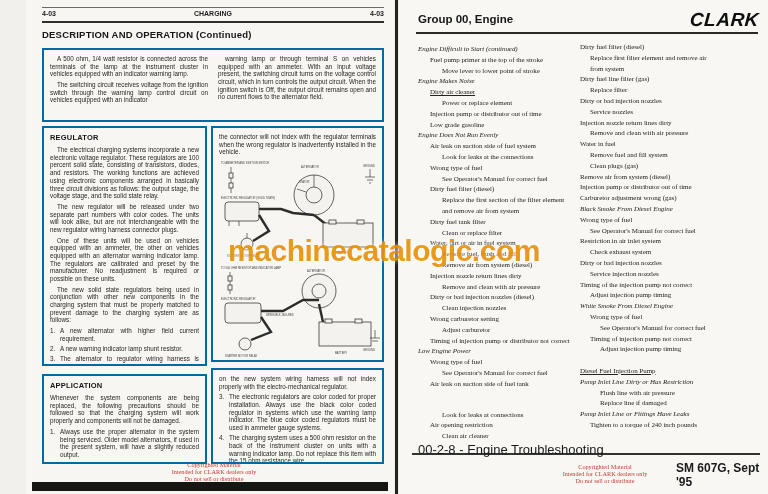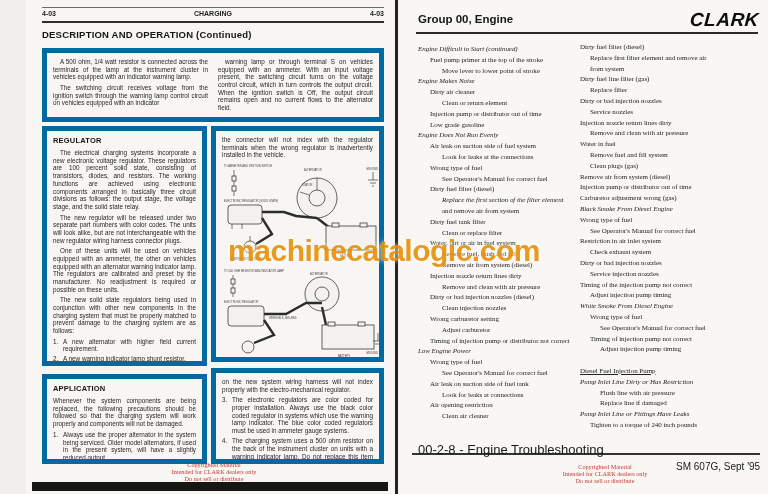--- a/index.html
+++ b/index.html
@@ -10,21 +10,21 @@
   
   .pageL{left:26px;top:0;width:368px;height:494px;background:#f7f6f2;}
   .pageR{left:399px;top:0;width:369px;height:494px;background:#f8f7f3;}
   .divider{left:395px;top:0;width:3px;height:494px;background:#26241f;}
   
   .lp-topline{left:42px;top:7px;width:342px;height:1px;background:#6a6a66;}
   .lp-header{left:42px;top:10px;width:342px;display:flex;justify-content:space-between;
              font-size:7px;font-weight:bold;color:#1d1d1d;}
   .lp-headrule{left:42px;top:21px;width:342px;height:2px;background:#2e2e2c;}
   .lp-title{left:42px;top:29px;width:342px;font-size:9.5px;font-weight:bold;color:#161616;letter-spacing:.2px;}
-  .box{border:5px solid #0369a1;padding:5px 6px;font-size:6.3px;line-height:1.22;color:#262624;}
+  .box{border:2px solid #0369a1;padding:5px 6px;font-size:6.3px;line-height:1.22;color:#262624;}
   .box-intro{left:42px;top:48px;width:342px;height:74px;display:flex;gap:10px;}
   .box-intro .col{flex:1;min-width:0;}
   .box-reg{left:42px;top:126px;width:165px;height:240px;overflow:hidden;}
   .box-diag{left:211px;top:126px;width:173px;height:236px;overflow:hidden;}
   .box-app{left:42px;top:374px;width:165px;height:90px;overflow:hidden;}
   .box-cont{left:211px;top:368px;width:173px;height:96px;overflow:hidden;}
   .box-h{font-size:7.5px;font-weight:bold;margin-bottom:4px;letter-spacing:.2px;color:#151515;}
   .para{text-align:justify;text-indent:7px;margin-bottom:3px;}
   .lead{text-align:justify;margin-bottom:3px;}
   .numbered{display:flex;margin-bottom:2.5px;}
@@ -48,21 +48,21 @@
   .rp-headrule{left:416px;top:32px;width:342px;height:2px;background:#2a2a28;}
   .tcol{font-family:"Liberation Serif",serif;color:#242422;}
   .tcolL{left:418px;top:44px;width:176px;}
   .tcolR{left:580px;top:42px;width:186px;}
   .tline{white-space:nowrap;overflow:hidden;font-size:7px;line-height:10.8px;
          letter-spacing:-.05px;min-height:10.8px;}
   .italic{font-style:italic;}
   .underline{text-decoration:underline;}
   .rp-footrule{left:412px;top:453px;width:348px;height:1.5px;background:#33332f;}
   .rp-footL{left:418px;top:442px;font-size:13px;font-weight:normal;color:#1a1a1a;}
-  .rp-footR{left:676px;top:461px;font-size:10px;font-weight:normal;color:#1a1a1a;}
+  .rp-footR{left:676px;top:461px;font-size:12px;font-weight:bold;color:#1a1a1a;}
   
   .watermark{left:50%;top:234px;transform:translateX(-50%);font-size:30px;font-weight:bold;
              color:#e8930e;opacity:.93;letter-spacing:-.5px;white-space:nowrap;z-index:50;
              text-shadow:0 0 5px rgba(255,255,255,.85);pointer-events:none;}
 </style>
 </head>
 <body>
 
 <div class="canvas">
 
@@ -213,49 +213,49 @@
 
   <div class="abs rp-title">Group 00, Engine</div>
   <div class="abs rp-logo">CLARK</div>
   <div class="abs rp-headrule"></div>
 
   <div class="abs tcol tcolL">
       <div class="tline italic">Engine Difficult to Start (continued)</div>
       <div class="tline" style="padding-left: 12px;">Fuel pump primer at the top of the stroke</div>
       <div class="tline" style="padding-left: 24px;">Move lever to lower point of stroke</div>
       <div class="tline italic">Engine Makes Noise</div>
-      <div class="tline" style="padding-left: 12px;">Dirty air cleaner</div>
-      <div class="tline" style="padding-left: 24px;">Clean or return element</div>
+      <div class="tline" style="padding-left: 12px; text-decoration: underline;">Dirty air cleaner</div>
+      <div class="tline" style="padding-left: 24px;">Power or replace element</div>
       <div class="tline" style="padding-left: 12px;">Injection pump or distributor out of time</div>
       <div class="tline" style="padding-left: 12px;">Low grade gasoline</div>
       <div class="tline italic">Engine Does Not Run Evenly</div>
       <div class="tline" style="padding-left: 12px;">Air leak on suction side of fuel system</div>
       <div class="tline" style="padding-left: 24px;">Look for leaks at the connections</div>
       <div class="tline" style="padding-left: 12px;">Wrong type of fuel</div>
       <div class="tline" style="padding-left: 24px;">See Operator's Manual for correct fuel</div>
       <div class="tline" style="padding-left: 12px;">Dirty fuel filter (diesel)</div>
-      <div class="tline" style="padding-left: 24px; font-style: italic;">Replace the first section of the filter element</div>
+      <div class="tline" style="padding-left: 24px;">Replace the first section of the filter element</div>
       <div class="tline" style="padding-left: 24px;">and remove air from system</div>
       <div class="tline" style="padding-left: 12px;">Dirty fuel tank filter</div>
       <div class="tline" style="padding-left: 24px;">Clean or replace filter</div>
       <div class="tline" style="padding-left: 12px;">Water, dirt or air in fuel system</div>
       <div class="tline" style="padding-left: 24px;">Remove fuel, flush and fill</div>
       <div class="tline" style="padding-left: 24px;">Remove air from system (diesel)</div>
       <div class="tline" style="padding-left: 12px;">Injection nozzle return lines dirty</div>
       <div class="tline" style="padding-left: 24px;">Remove and clean with air pressure</div>
       <div class="tline" style="padding-left: 12px;">Dirty or bad injection nozzles (diesel)</div>
       <div class="tline" style="padding-left: 24px;">Clean injection nozzles</div>
       <div class="tline" style="padding-left: 12px;">Wrong carburetor setting</div>
       <div class="tline" style="padding-left: 24px;">Adjust carburetor</div>
       <div class="tline" style="padding-left: 12px;">Timing of injection pump or distributor not correct</div>
       <div class="tline italic">Low Engine Power</div>
       <div class="tline" style="padding-left: 12px;">Wrong type of fuel</div>
       <div class="tline" style="padding-left: 24px;">See Operator's Manual for correct fuel</div>
       <div class="tline" style="padding-left: 12px;">Air leak on suction side of fuel tank</div>
-      <div class="tline" style="padding-left: 24px;">Look for leaks at connections</div>
+      <div class="tline" style="padding-left: 24px; margin-top: 20px;">Look for leaks at connections</div>
       <div class="tline" style="padding-left: 12px;">Air opening restriction</div>
       <div class="tline" style="padding-left: 24px;">Clean air cleaner</div>
     </div>
   <div class="abs tcol tcolR">
       <div class="tline">Dirty fuel filter (diesel)</div>
       <div class="tline" style="padding-left: 10px;">Replace first filter element and remove air</div>
       <div class="tline" style="padding-left: 10px;">from system</div>
       <div class="tline">Dirty fuel line filter (gas)</div>
       <div class="tline" style="padding-left: 10px;">Replace filter</div>
       <div class="tline">Dirty or bad injection nozzles</div>

